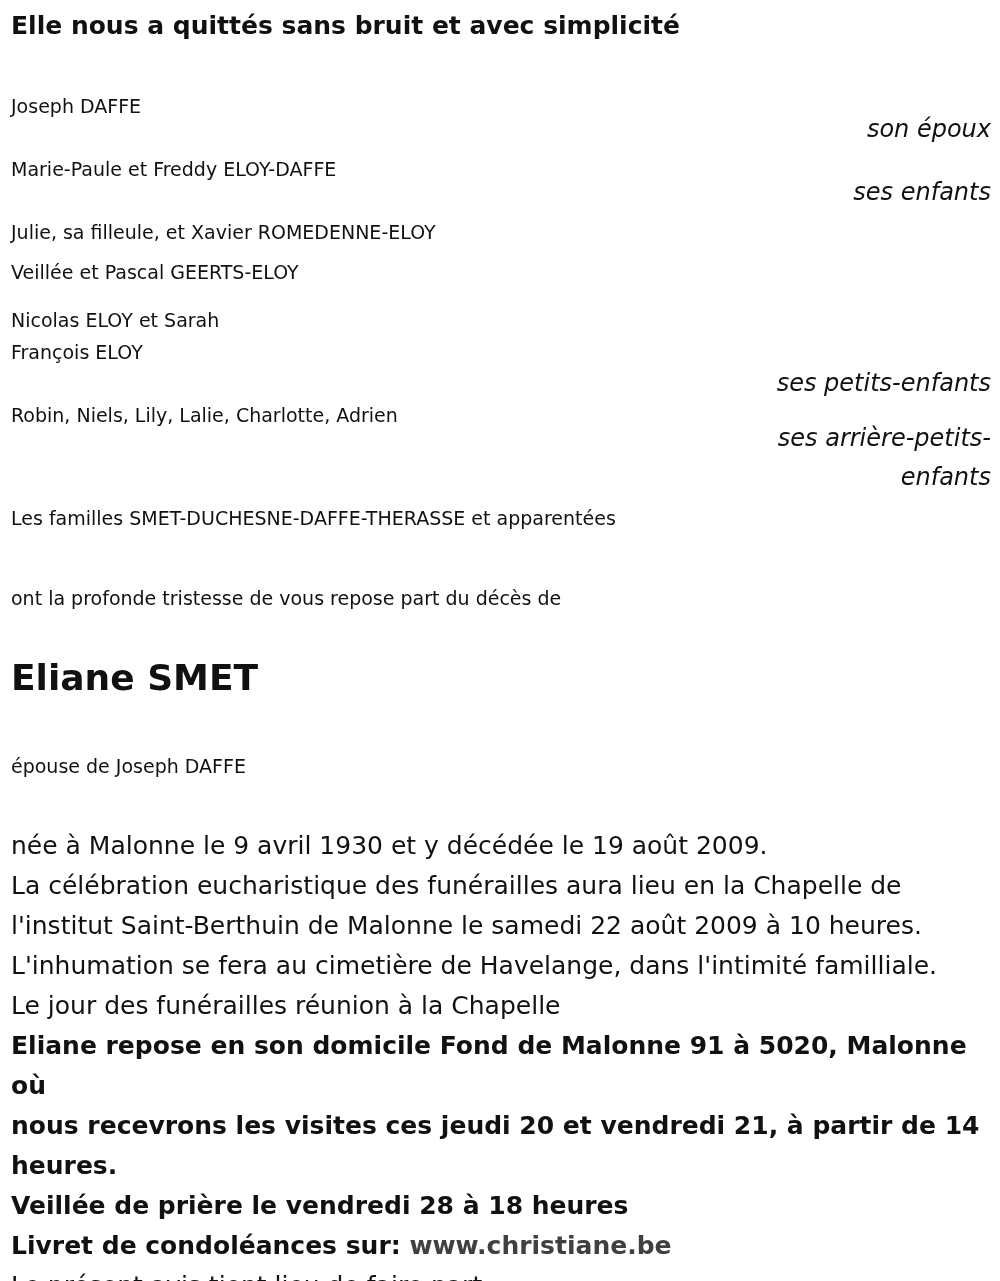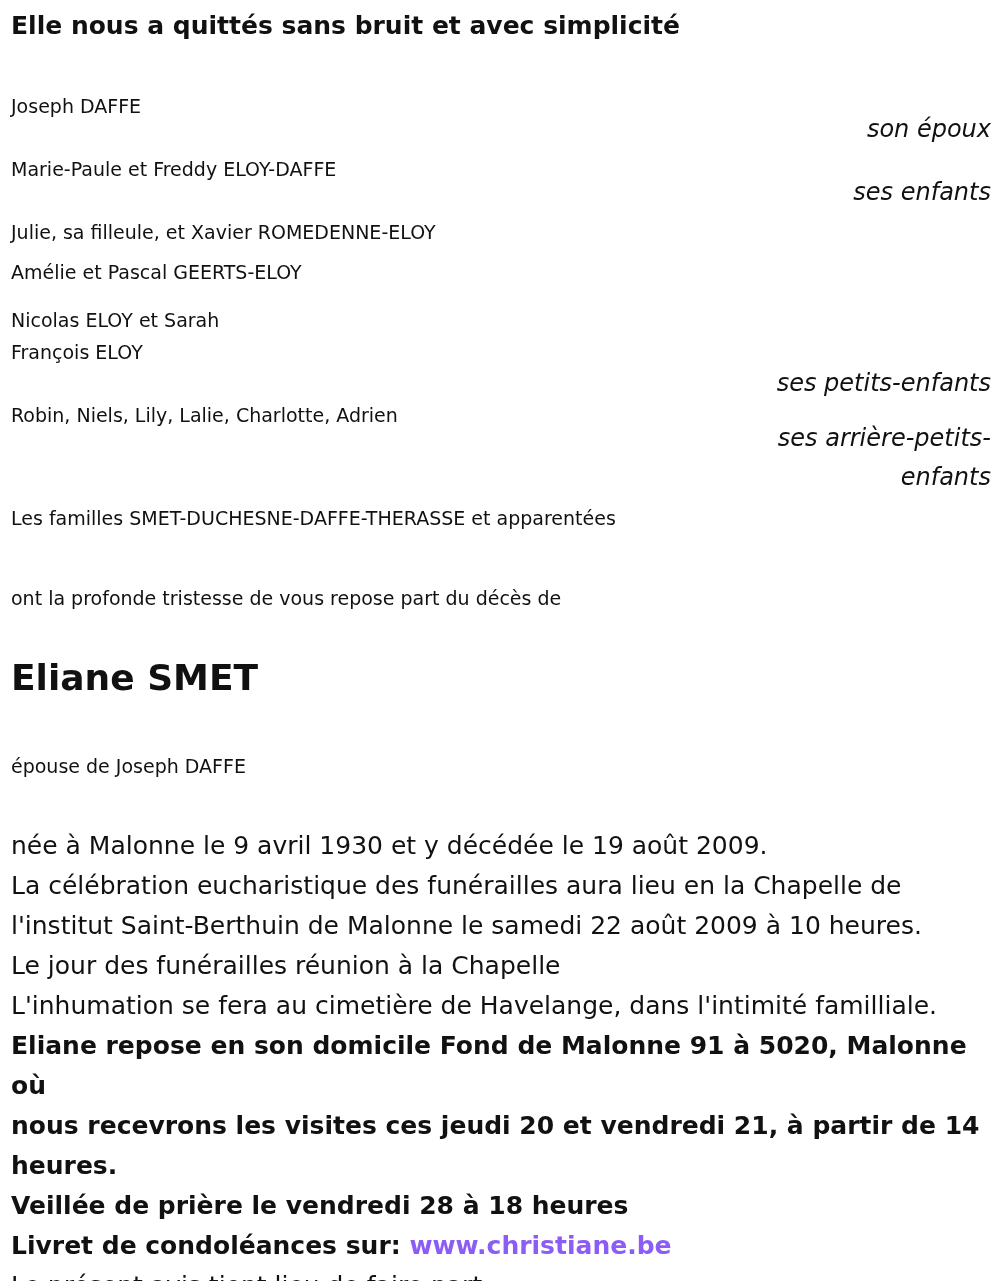--- a/index.html
+++ b/index.html
@@ -54,57 +54,57 @@
       line-height: 48px;
     }
     .bold { font-weight: bold; }
     .block {
       position: absolute;
       left: 11px;
       top: 826px;
       width: 985px;
     }
     .block .line { white-space: normal; }
-    a.link { color: #8b5cf6; text-decoration: none; }
+    a.link { color: #404040; text-decoration: none; }
   </style>
 </head>
 <body>
 
 <div class="header">Elle nous a quittés sans bruit et avec simplicité</div>
 
 <div class="abs" style="top:86px;">Joseph DAFFE</div>
 <div class="role" style="top:110px;margin-left:12px;">son époux</div>
 
 <div class="abs" style="top:149px;">Marie-Paule et Freddy ELOY-DAFFE</div>
 <div class="role" style="top:173px;">ses enfants</div>
 
 <div class="abs" style="top:212px;">Julie, sa filleule, et Xavier ROMEDENNE-ELOY</div>
-<div class="abs" style="top:252px;">Amélie et Pascal GEERTS-ELOY</div>
+<div class="abs" style="top:252px;">Veillée et Pascal GEERTS-ELOY</div>
 <div class="abs" style="top:300px;text-align:center;">Nicolas ELOY et Sarah</div>
 <div class="abs" style="top:332px;">François ELOY</div>
 <div class="role" style="top:364px;">ses petits-enfants</div>
 
 <div class="abs" style="top:395px;">Robin, Niels, Lily, Lalie, Charlotte, Adrien</div>
 <div class="role" style="top:419px;">ses arrière-petits-</div>
 <div class="role" style="top:458px;">enfants</div>
 
 <div class="abs" style="top:498px;">Les familles SMET-DUCHESNE-DAFFE-THERASSE et apparentées</div>
 
 <div class="abs" style="top:578px;">ont la profonde tristesse de vous repose part du décès de</div>
 
 <div class="name">Eliane SMET</div>
 
 <div class="abs" style="top:746px;">épouse de Joseph DAFFE</div>
 
 <div class="block">
   <div class="line">née à Malonne le 9 avril 1930 et y décédée le 19 août 2009.</div>
   <div class="line">La célébration eucharistique des funérailles aura lieu en la Chapelle de</div>
   <div class="line">l'institut Saint-Berthuin de Malonne le samedi 22 août 2009 à 10 heures.</div>
+  <div class="line">L'inhumation se fera au cimetière de Havelange, dans l'intimité familliale.</div>
   <div class="line">Le jour des funérailles réunion à la Chapelle</div>
-  <div class="line">L'inhumation se fera au cimetière de Havelange, dans l'intimité familliale.</div>
   <div class="line bold">Eliane repose en son domicile Fond de Malonne 91 à 5020, Malonne où</div>
   <div class="line bold">nous recevrons les visites ces jeudi 20 et vendredi 21, à partir de 14</div>
   <div class="line bold">heures.</div>
   <div class="line bold">Veillée de prière le vendredi 28 à 18 heures</div>
   <div class="line bold">
     <span>Livret de condoléances sur: </span><a class="link">www.christiane.be</a>
   </div>
   <div class="line">Le présent avis tient lieu de faire part.</div>
 </div>
 

